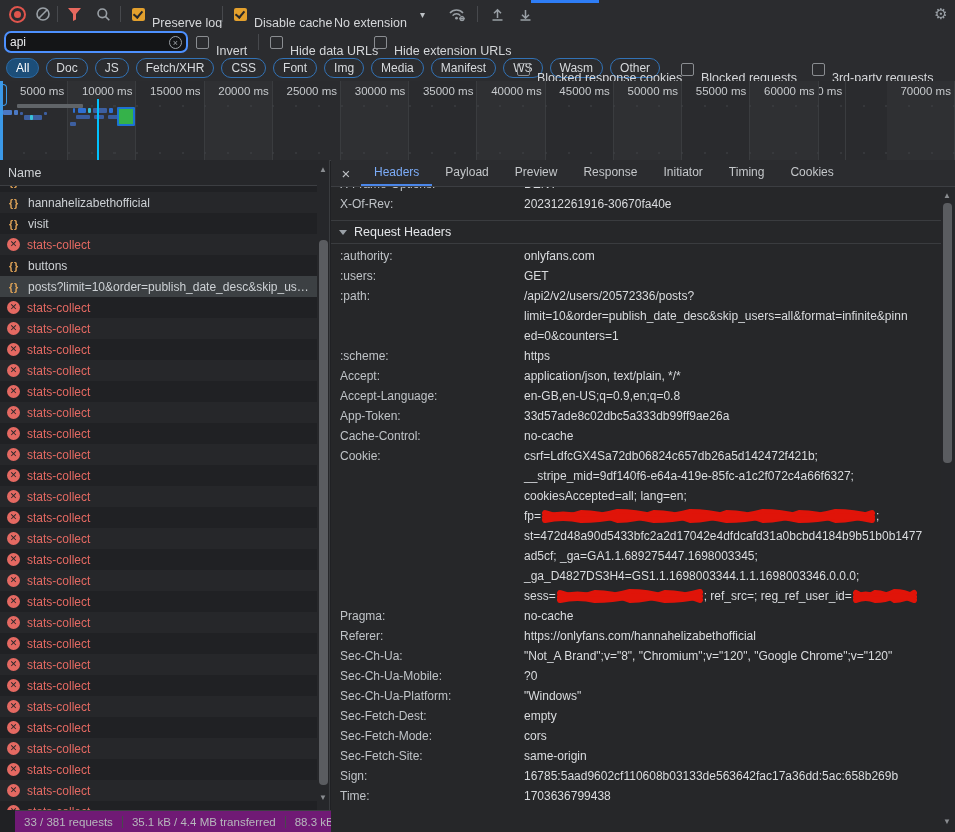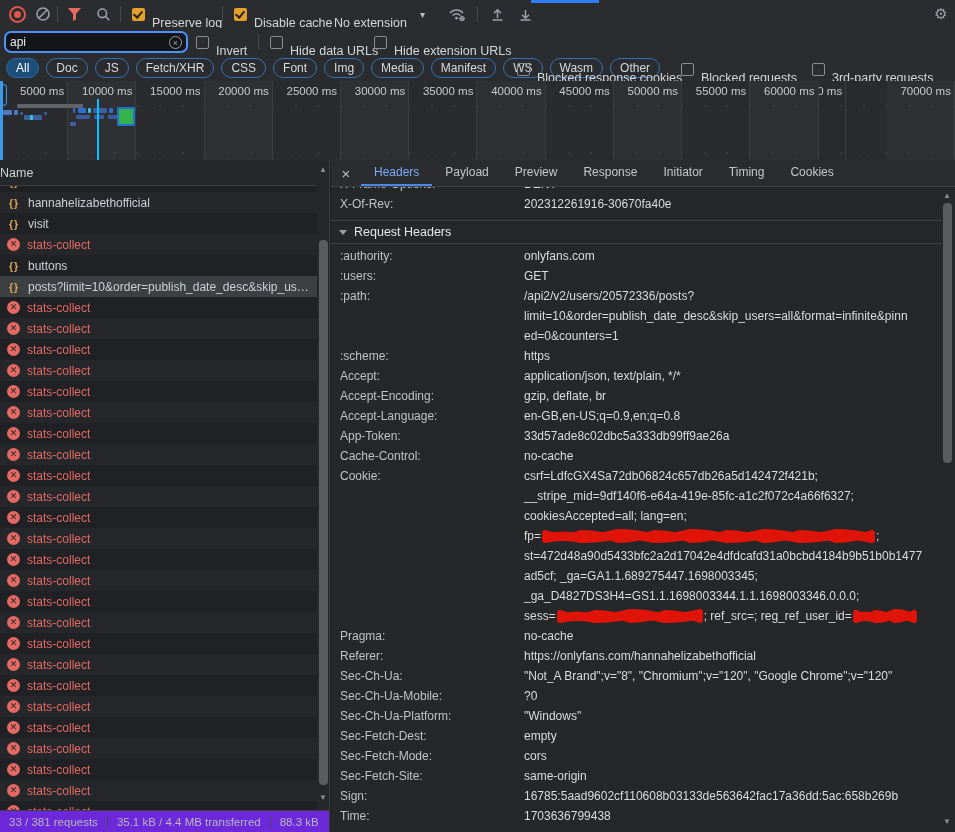--- a/index.html
+++ b/index.html
@@ -49,37 +49,37 @@
   .tl-col.b{background:#2f3033;}
   .tl-label{position:absolute;top:4px;right:3px;color:#c7cacd;font-size:11.5px;white-space:nowrap;}
   .tickstrip{position:absolute;left:0;width:955px;height:2px;
      background:repeating-linear-gradient(90deg,#3e4044 0 2px,transparent 2px 22.7px);opacity:.6;}
   #overview-grip{left:0;top:81px;width:3px;height:79px;background:#3b99e8;}
   #overview-grip-handle{left:0;top:84px;width:6px;height:20px;border:1.5px solid #3b99e8;border-left:none;border-radius:0 4px 4px 0;}
   #overview-playhead{left:97px;top:99px;width:2px;height:61px;background:#00c2ff;}
   .wfbar{position:absolute;border-radius:1px;}
   
   #list-header{left:0;top:160px;width:330px;height:26px;background:#26272a;border-bottom:1px solid #3c3e42;
-     border-right:1px solid #3a3c3f;box-sizing:border-box;display:flex;align-items:center;padding-left:0;color:#cfd2d5;font-size:12.5px;}
+     border-right:1px solid #3a3c3f;box-sizing:border-box;display:flex;align-items:center;padding-left:8px;color:#cfd2d5;font-size:12.5px;}
   #req-rows{left:0;top:186px;width:317px;height:624px;overflow:hidden;background:#202124;}
   .req-row{height:21px;display:flex;align-items:center;padding-left:7px;gap:7px;cursor:pointer;background:#202124;}
   .req-row.alt{background:#26272a;}
   .req-row.sel{background:#3c4043;}
   .req-row:first-child{margin-top:-15px;}
   .req-label{white-space:nowrap;overflow:hidden;text-overflow:ellipsis;color:#cdd1d5;flex:1;padding-right:2px;}
   .req-row.err .req-label{color:#e46962;}
   .ic-json{color:#e0a458;font-weight:bold;font-size:10.5px;letter-spacing:1px;flex:0 0 14px;text-align:center;}
   .ic-err{flex:0 0 13px;height:13px;border-radius:50%;background:#e46962;color:#26272a;
      font-size:9px;font-weight:bold;line-height:13px;text-align:center;}
   
   #left-scroll{left:317px;top:160px;width:13px;height:650px;background:#26272a;border-right:1px solid #3a3c3f;box-sizing:border-box;}
   .sc-arrow{position:absolute;left:0;width:12px;text-align:center;color:#8a8d91;font-size:8px;cursor:pointer;}
   .sc-thumb{position:absolute;left:2px;width:9px;background:#5a5c60;border-radius:4px;cursor:pointer;}
   
-  #statusbar{left:0;top:810px;width:330px;height:22px;background:#6d28d9;border-top:1px solid #3c3e42;
+  #statusbar{left:15px;top:810px;width:330px;height:22px;background:#701a75;border-top:1px solid #3c3e42;
      border-right:1px solid #3a3c3f;box-sizing:border-box;display:flex;align-items:center;color:#b6b9bc;font-size:11.5px;}
   #statusbar .stat{padding:0 9px;white-space:nowrap;}
   #statusbar .stat + .stat{border-left:1px solid #47494c;}
   
   #detail-tabbar{left:331px;top:160px;width:624px;height:27px;background:#2b2c2f;border-bottom:1px solid #3c3e42;
      box-sizing:border-box;display:flex;align-items:stretch;}
   #detail-close{width:30px;display:flex;align-items:center;justify-content:center;color:#c0c3c7;font-size:15px;cursor:pointer;}
   .tab{padding:0 13px;display:flex;align-items:center;color:#c4c7ca;cursor:pointer;box-sizing:border-box;border-bottom:2px solid transparent;}
   .tab.active{color:#7cacf8;border-bottom-color:#4b86e8;}
   #detail-body{left:331px;top:187px;width:610px;height:645px;background:#262729;overflow:hidden;}
@@ -500,28 +500,20 @@
       </div>
       <div class="hdr-row">
         <div class="hdr-name">Accept:</div>
         <div class="hdr-val">
           <div class="hdr-line">
             <span>application/json, text/plain, */*</span>
           </div>
         </div>
       </div>
       <div class="hdr-row">
-        <div class="hdr-name">Accept-Encoding:</div>
-        <div class="hdr-val">
-          <div class="hdr-line">
-            <span>gzip, deflate, br</span>
-          </div>
-        </div>
-      </div>
-      <div class="hdr-row">
         <div class="hdr-name">Accept-Language:</div>
         <div class="hdr-val">
           <div class="hdr-line">
             <span>en-GB,en-US;q=0.9,en;q=0.8</span>
           </div>
         </div>
       </div>
       <div class="hdr-row">
         <div class="hdr-name">App-Token:</div>
         <div class="hdr-val">

